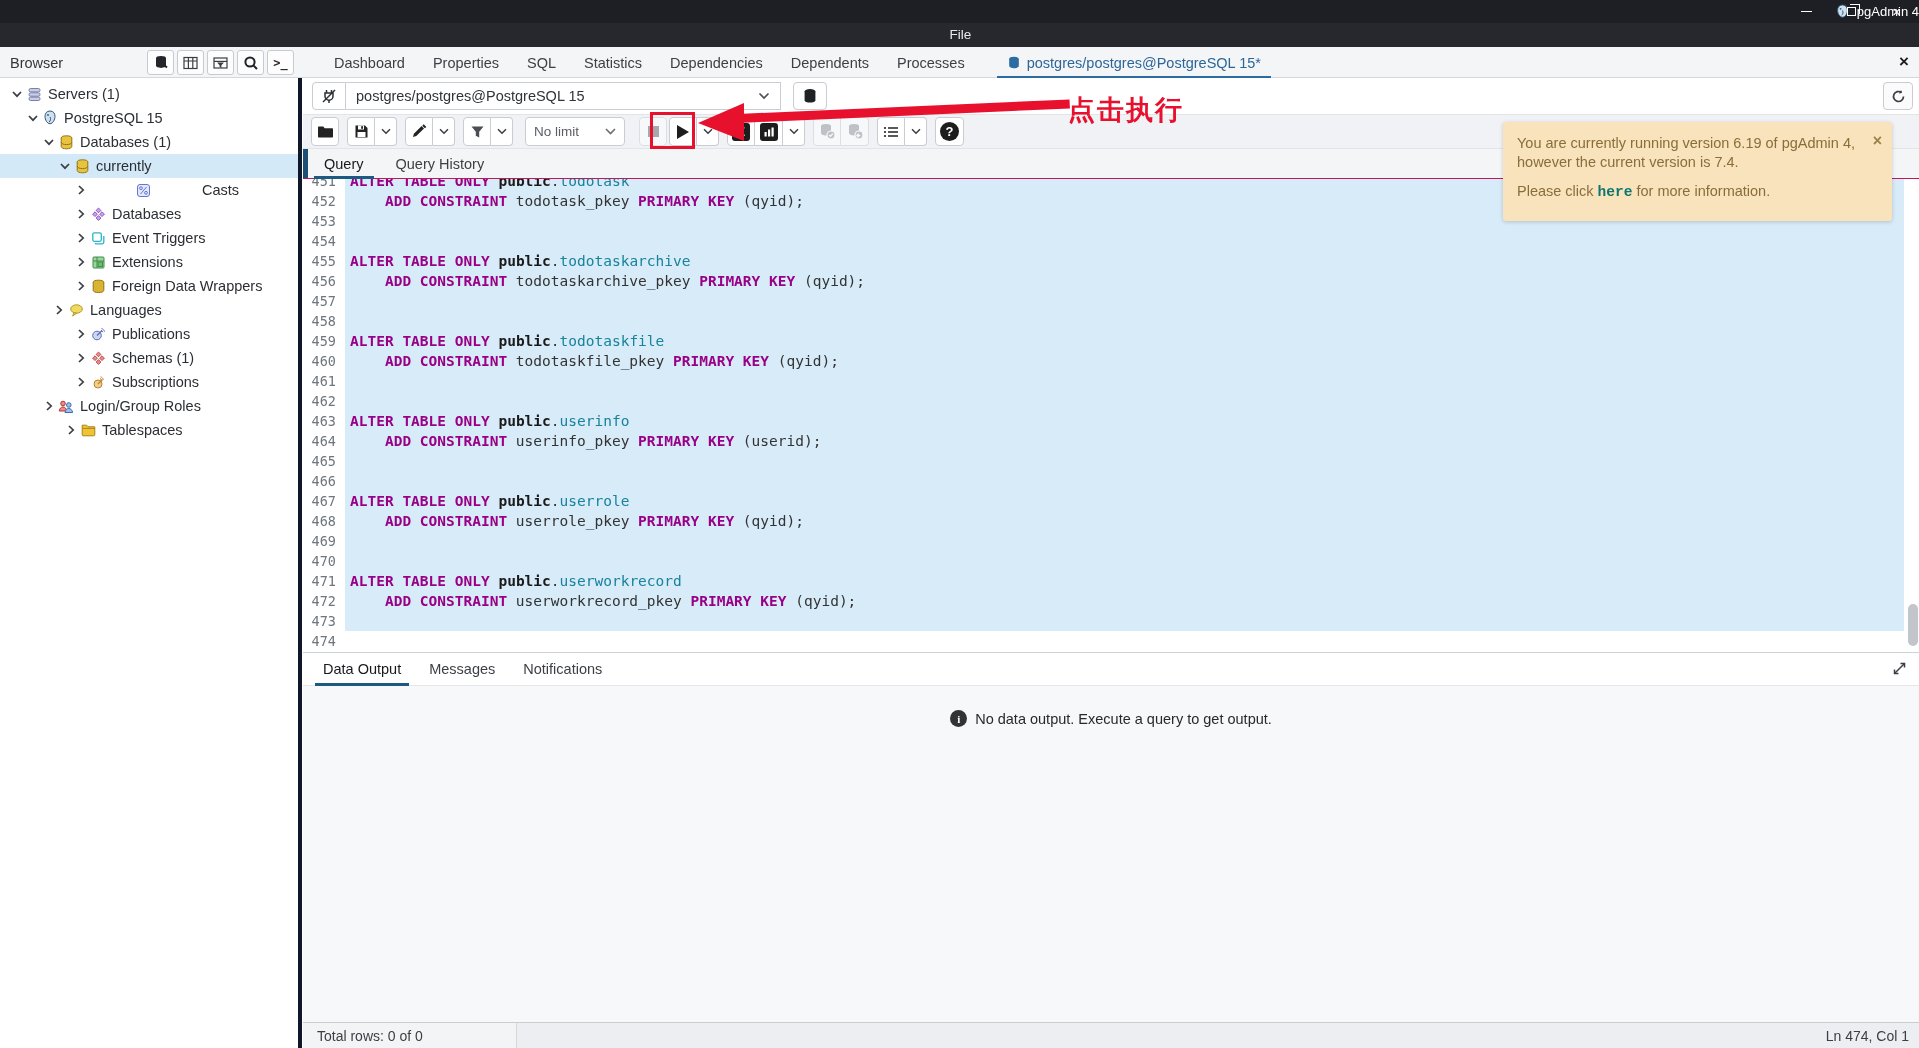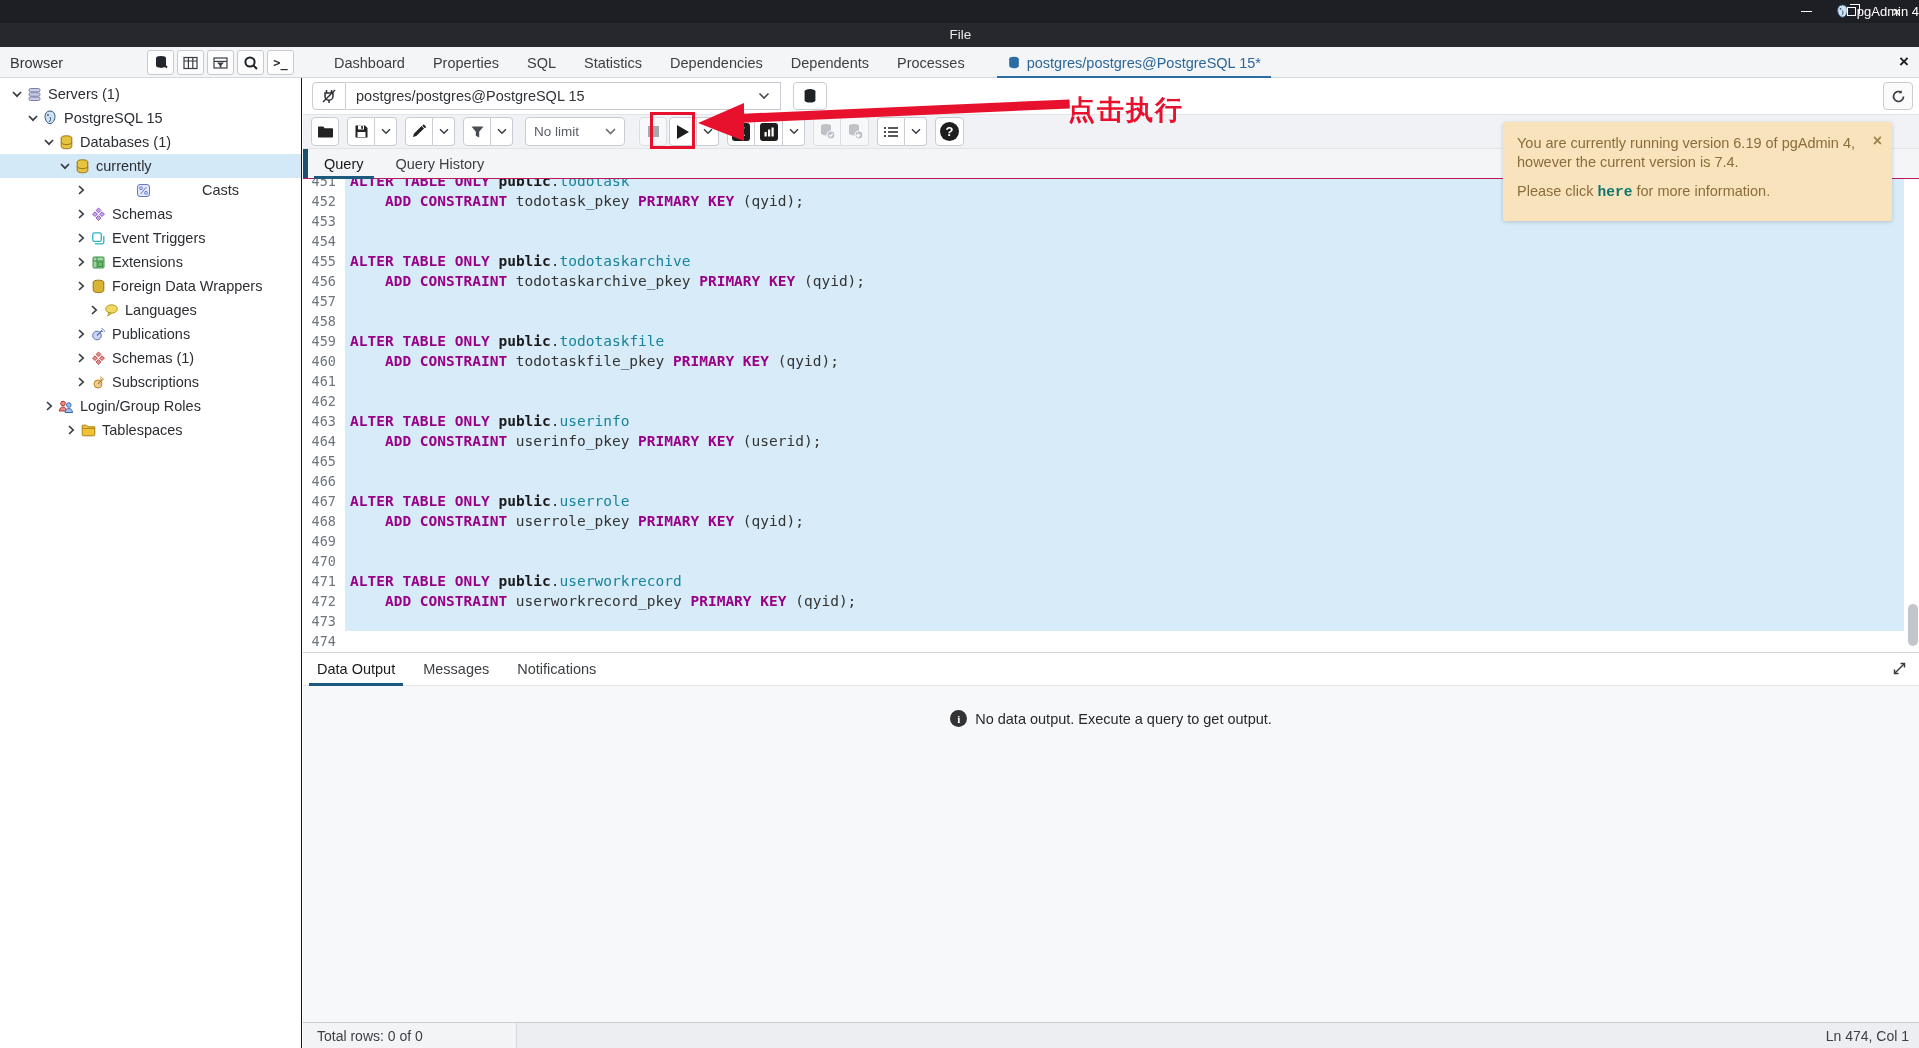--- a/index.html
+++ b/index.html
@@ -29,21 +29,21 @@
   .bt-term { font-family:"DejaVu Sans Mono", monospace; font-size:12px; font-weight:bold; }
 
   .maintabs { position:absolute; left:302px; top:0; right:0; height:31px; display:flex; align-items:stretch; padding-left:18px; }
   .tab { display:flex; align-items:center; gap:6px; padding:0 14px; font-size:14.5px; color:#3c3f43; position:relative; }
   .tab.active { color:#2b6699; }
   .tab.active:after { content:""; position:absolute; left:4px; right:4px; bottom:-1px; height:3px; background:#2d6ca2; }
   .tab.gap { margin-left:14px; }
   .tabbar-close { position:absolute; right:10px; top:5px; font-size:17px; font-weight:bold; color:#1b1b1b; }
 
   
-  .leftpanel { position:absolute; left:0; top:78px; width:302px; bottom:0; background:#fff; border-right:1px solid #0f172a; overflow:hidden; }
+  .leftpanel { position:absolute; left:0; top:78px; width:302px; bottom:0; background:#fff; border-right:4px solid #0f172a; overflow:hidden; }
   .tree { padding-top:4px; }
   .tree-row { height:24px; display:flex; align-items:center; font-size:14.5px; color:#2b2e33; white-space:nowrap; }
   .tree-row.selected { background:#d3e9f7; }
   .tw-chev { width:16px; height:16px; display:inline-flex; align-items:center; justify-content:center; flex:0 0 16px; }
   .tw-icon { width:18px; height:16px; display:inline-flex; align-items:center; justify-content:center; margin-right:5px; flex:0 0 18px; }
 
   
   .conn-row { position:absolute; left:303px; top:78px; right:0; height:36px; background:#fff; display:flex; align-items:center; }
   .plug-btn { width:34px; height:28px; margin-left:9px; border:1px solid #c9ccd2; border-radius:4px 0 0 4px; background:#fff; display:flex; align-items:center; justify-content:center; }
   .conn-select { width:435px; height:28px; border:1px solid #c9ccd2; border-left:none; background:#fff; display:flex; align-items:center; font-size:14.5px; color:#303338; padding:0 10px; position:relative; }
@@ -80,21 +80,21 @@
   .ed-ln { width:42px; text-align:right; padding-right:9px; font-size:13.5px; color:#6e757c; flex:0 0 42px; background:#fff; }
   .ed-code { flex:1; font-size:14.5px; white-space:pre; padding-left:5px; color:#333; }
   .ed-row.sel .ed-code { background:#d8ebf8; }
   .tk-k { color:#990088; font-weight:bold; }
   .tk-b { color:#1a1a1a; font-weight:bold; }
   .tk-t { color:#17839c; }
   .tk-p { color:#333; }
   .ed-scroll { position:absolute; right:1px; bottom:6px; width:10px; height:42px; background:#c2c5c9; border-radius:5px; }
 
   
-  .otabs-row { position:absolute; left:303px; top:652px; right:0; height:34px; background:#fff; border-top:1px solid #cfd3d8; border-bottom:1px solid #e4e6ea; display:flex; align-items:stretch; }
+  .otabs-row { position:absolute; left:303px; top:652px; right:0; height:34px; background:#fff; border-top:1px solid #cfd3d8; border-bottom:1px solid #e4e6ea; display:flex; align-items:stretch; padding-left:6px; }
   .otab { display:flex; align-items:center; padding:0 14px; font-size:14.5px; color:#3c3f43; position:relative; }
   .otab.active { color:#17191c; }
   .otab.active:after { content:""; position:absolute; left:6px; right:6px; bottom:-1px; height:3px; background:#1d5a80; }
   .expand-btn { position:absolute; right:12px; top:8px; }
 
   .output-body { position:absolute; left:303px; top:686px; right:0; bottom:26px; background:#f7f8f9; }
   .nodata { position:absolute; left:0; right:0; top:24px; text-align:center; font-size:14.5px; color:#27292c; display:flex; align-items:center; justify-content:center; gap:8px; }
   .info-icon { width:17px; height:17px; background:#333; border-radius:50%; color:#fff; font-size:11px; font-weight:bold; display:inline-flex; align-items:center; justify-content:center; font-family:"Liberation Serif", serif; }
 
   
@@ -301,21 +301,21 @@
           </svg>
         </span>
         <span class="tw-icon">
           <svg width="15" height="15" viewBox="0 0 15 15">
             <path d="M7.5 1l2.4 2.4-2.4 2.4-2.4-2.4z" fill="#c9a2ec" stroke="#7a3fb5" stroke-width=".8"></path>
             <path d="M4 4.8l2.4 2.4L4 9.6 1.6 7.2z" fill="#c9a2ec" stroke="#7a3fb5" stroke-width=".8"></path>
             <path d="M11 4.8l2.4 2.4L11 9.6 8.6 7.2z" fill="#c9a2ec" stroke="#7a3fb5" stroke-width=".8"></path>
             <path d="M7.5 8.6l2.4 2.4-2.4 2.4-2.4-2.4z" fill="#c9a2ec" stroke="#7a3fb5" stroke-width=".8"></path>
           </svg>
         </span>
-        <span>Schemas</span>
+        <span>Databases</span>
       </div>
       <div class="tree-row" style="padding-left: 73px;">
         <span class="tw-chev">
           <svg width="12" height="12" viewBox="0 0 12 12">
             <path d="M4 2l4.2 4L4 10" stroke="#3a3d42" stroke-width="1.7" fill="none"></path>
           </svg>
         </span>
         <span class="tw-icon">
           <svg width="15" height="15" viewBox="0 0 15 15">
             <rect x="1.8" y="1.8" width="8.5" height="8.5" rx="1.5" fill="#fff" stroke="#2bb3c8" stroke-width="1.3"></rect>
@@ -348,21 +348,21 @@
         </span>
         <span class="tw-icon">
           <svg width="15" height="15" viewBox="0 0 15 15">
             <ellipse cx="7.5" cy="3.4" rx="5.3" ry="2.2" fill="#d9b433" stroke="#94741a"></ellipse>
             <path d="M2.2 3.4v4c0 1.2 2.4 2.2 5.3 2.2s5.3-1 5.3-2.2v-4" fill="#d9b433" stroke="#94741a"></path>
             <path d="M2.2 7.4v4c0 1.2 2.4 2.2 5.3 2.2s5.3-1 5.3-2.2v-4" fill="#d9b433" stroke="#94741a"></path>
           </svg>
         </span>
         <span>Foreign Data Wrappers</span>
       </div>
-      <div class="tree-row" style="padding-left: 86px;">
+      <div class="tree-row" style="padding-left: 51px;">
         <span class="tw-chev">
           <svg width="12" height="12" viewBox="0 0 12 12">
             <path d="M4 2l4.2 4L4 10" stroke="#3a3d42" stroke-width="1.7" fill="none"></path>
           </svg>
         </span>
         <span class="tw-icon">
           <svg width="15" height="15" viewBox="0 0 15 15">
             <ellipse cx="7.5" cy="6" rx="5.8" ry="4.2" fill="#f0d95e" stroke="#b09a2a"></ellipse>
             <path d="M5 9.5L3.6 13l4-2.7z" fill="#f0d95e" stroke="#b09a2a"></path>
           </svg>

